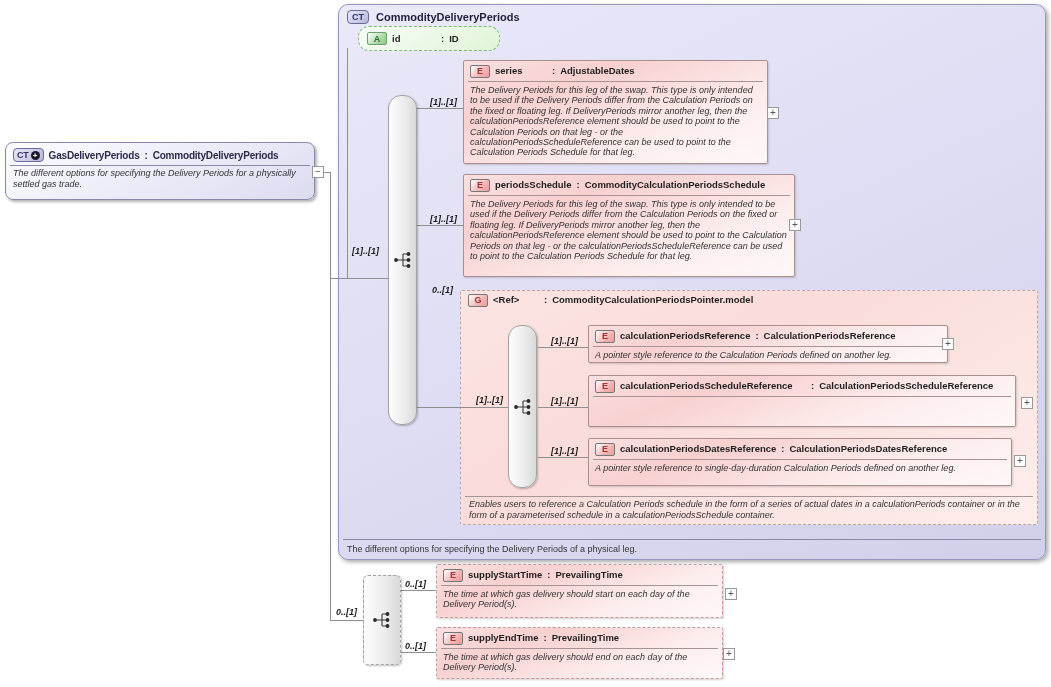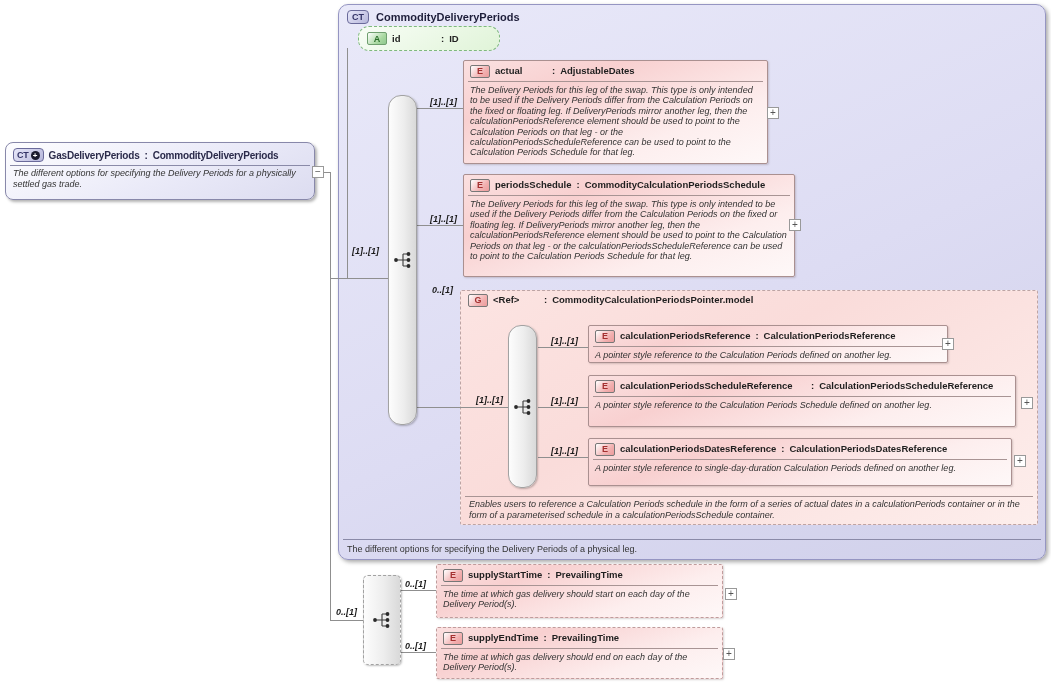--- a/index.html
+++ b/index.html
@@ -167,21 +167,21 @@
   <div class="attr-box">
     <span class="badge a">A</span>
     <span class="nm" style="min-width:44px;">id</span>
     <span class="co">:</span>
     <span>ID</span>
   </div>
 
   <div class="ebox" style="left:463px;top:60px;width:305px;height:104px;">
     <div class="hdr oneline">
       <span class="badge e">E</span>
-      <span class="nm" style="min-width:52px;">actual</span>
+      <span class="nm" style="min-width:52px;">series</span>
       <span class="co">:</span>
       <span class="ty">AdjustableDates</span>
     </div>
     <div class="sep"></div>
     <div class="ann">The Delivery Periods for this leg of the swap. This type is only intended to be used if the Delivery Periods differ from the Calculation Periods on the fixed or floating leg. If DeliveryPeriods mirror another leg, then the calculationPeriodsReference element should be used to point to the Calculation Periods on that leg - or the calculationPeriodsScheduleReference can be used to point to the Calculation Periods Schedule for that leg.</div>
   </div>
 
   <div class="ebox" style="left:463px;top:174px;width:332px;height:103px;">
     <div class="hdr">
       <span class="badge e">E</span>
@@ -205,21 +205,20 @@
   </div>
 
   <div class="ebox" style="left:588px;top:375px;width:428px;height:52px;">
     <div class="hdr">
       <span class="badge e">E</span>
       <span class="nm" style="width:186px;">calculationPeriodsScheduleReference</span>
       <span class="co">:</span>
       <span class="ty">CalculationPeriodsScheduleReference</span>
     </div>
     <div class="sep"></div>
-    <div class="ann">A pointer style reference to the Calculation Periods Schedule defined on another leg.</div>
   </div>
 
   <div class="ebox" style="left:588px;top:438px;width:424px;height:48px;">
     <div class="hdr oneline">
       <span class="badge e">E</span>
       <span class="nm">calculationPeriodsDatesReference</span>
       <span class="co">:</span>
       <span class="ty">CalculationPeriodsDatesReference</span>
     </div>
     <div class="sep"></div>

